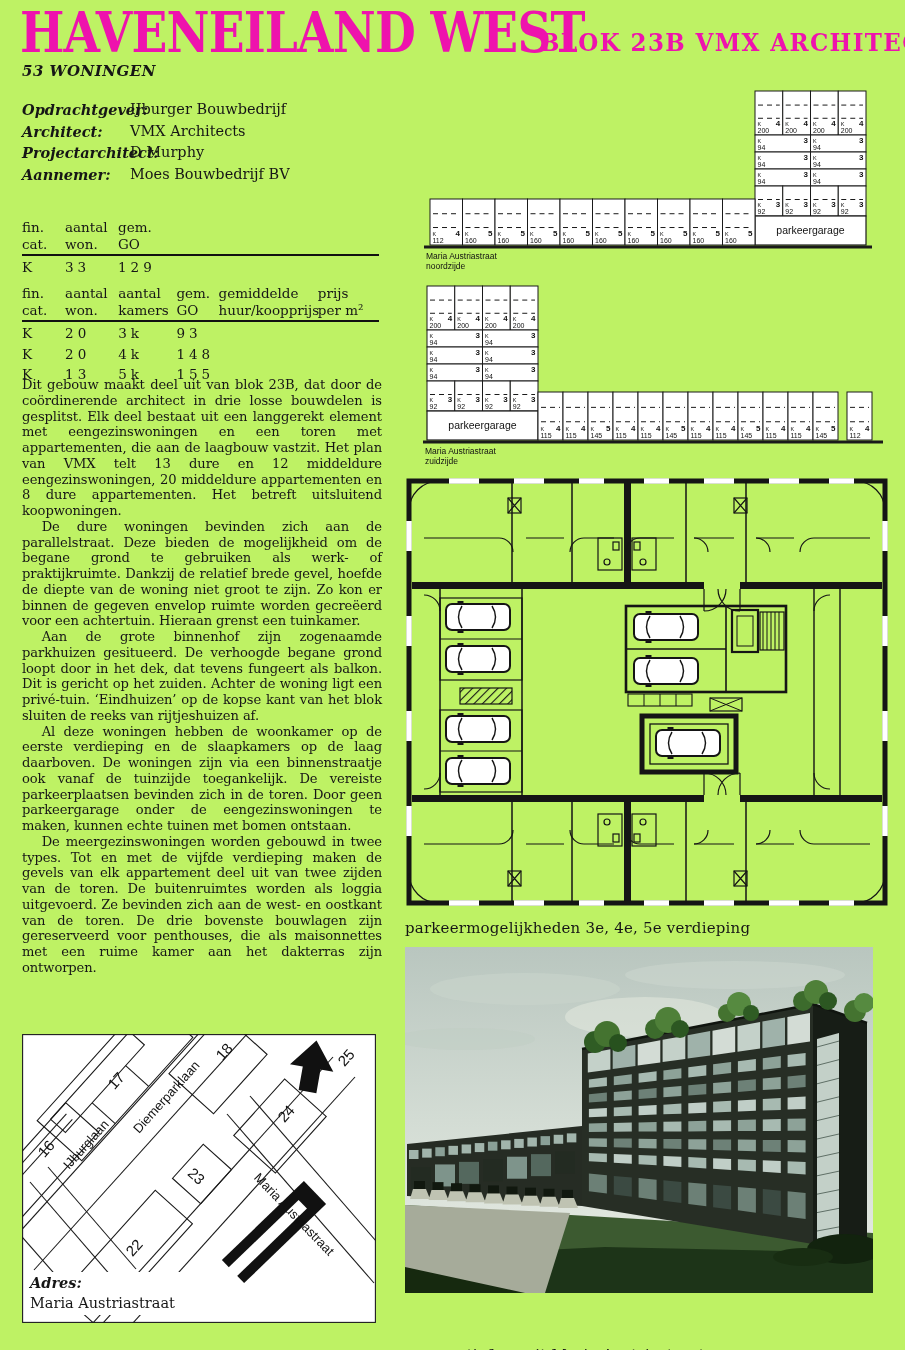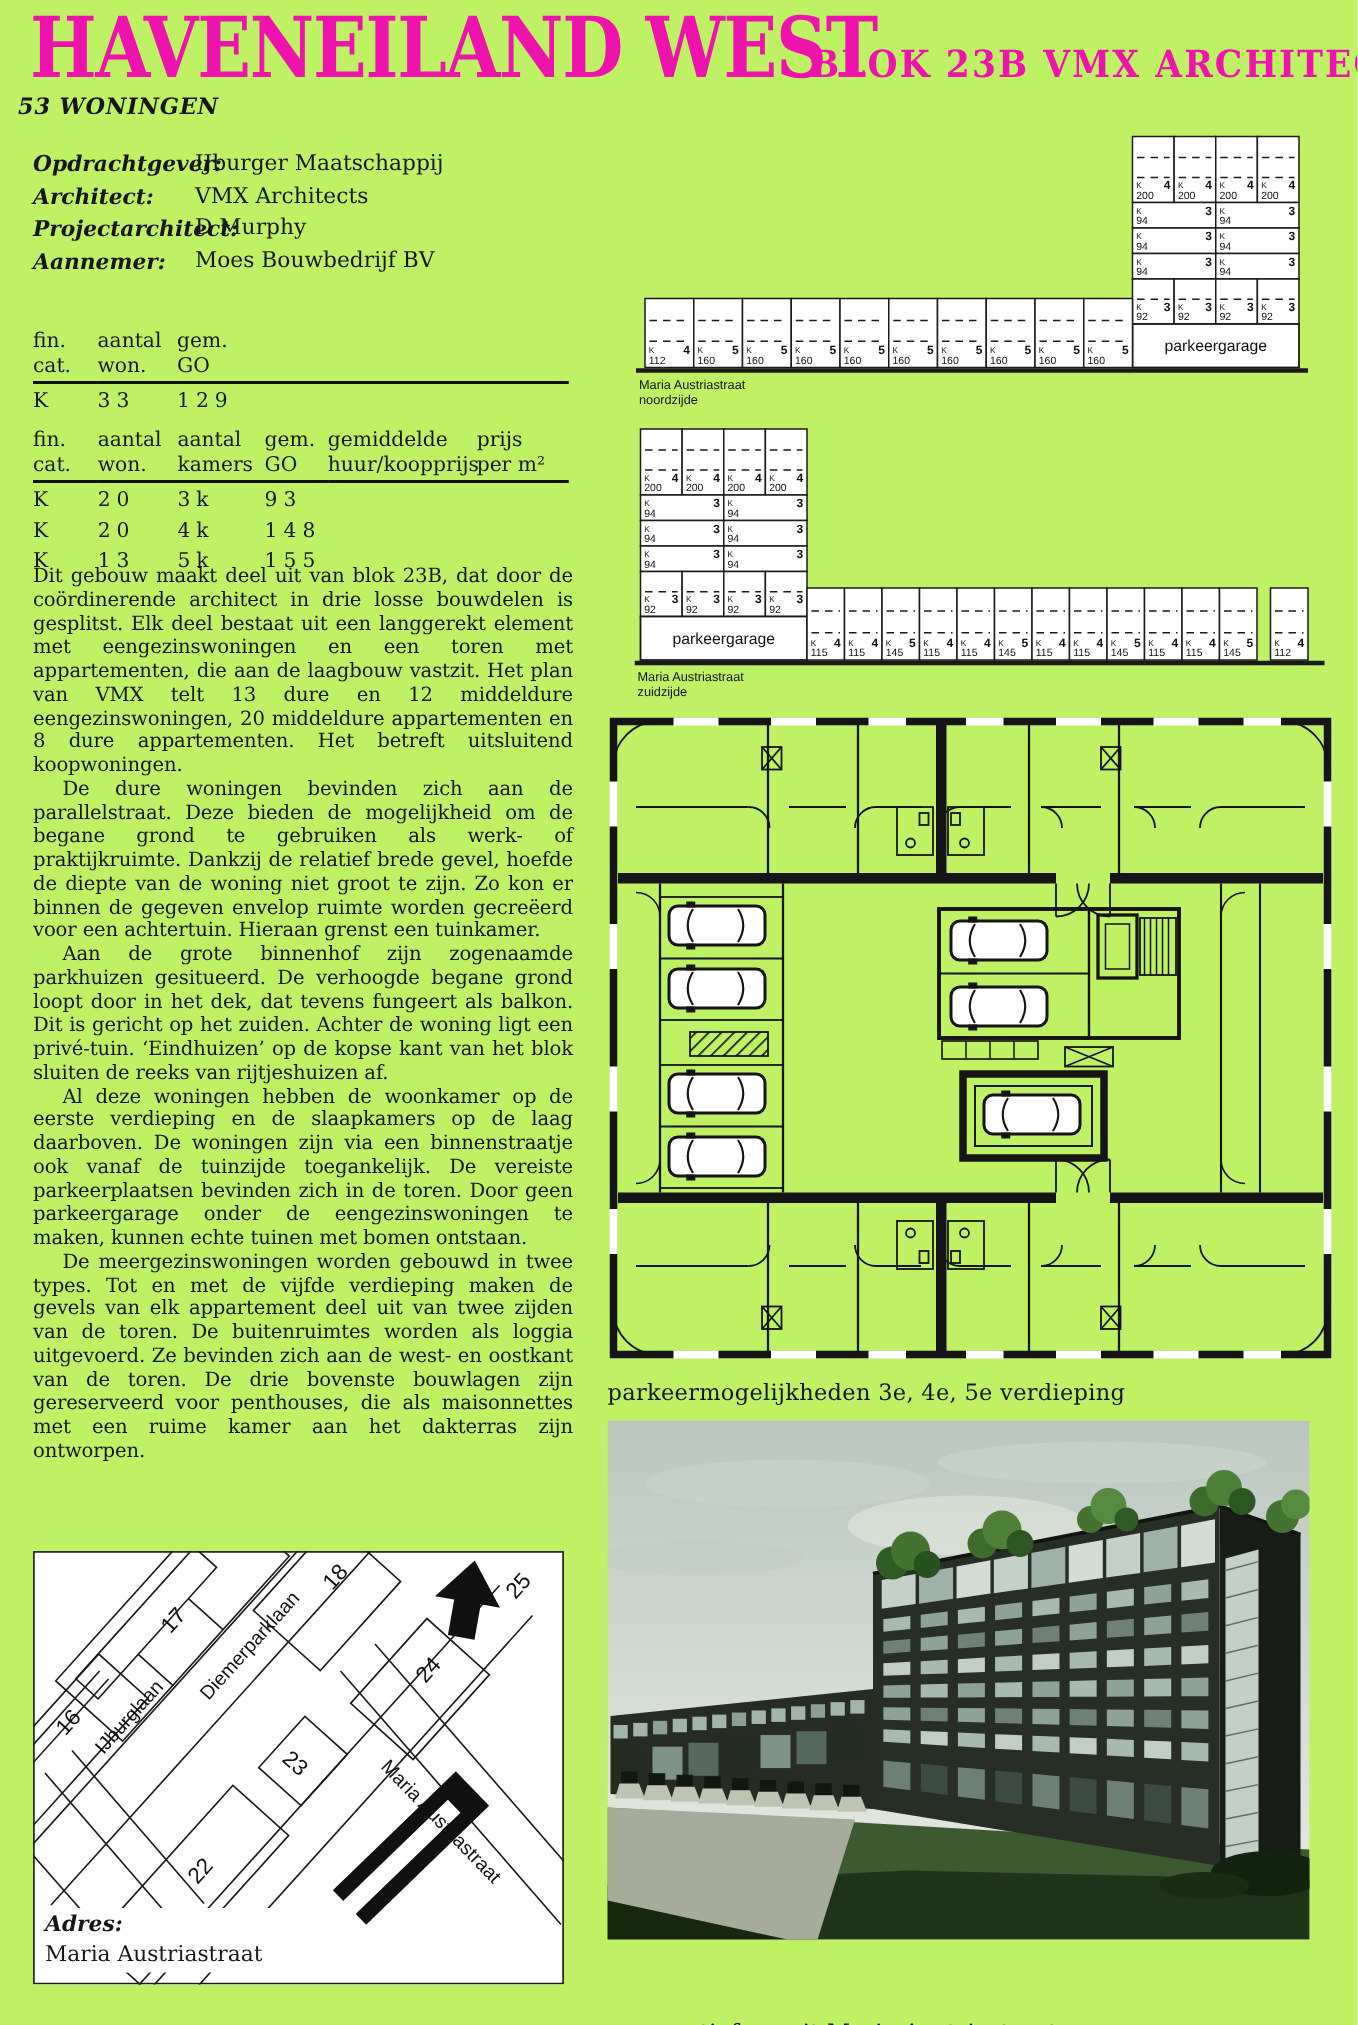--- a/index.html
+++ b/index.html
@@ -5,21 +5,21 @@
   html,body{margin:0;padding:0;background:#e8e8e6;}
   #page{position:relative;width:905px;height:1350px;background:#bef264;overflow:hidden;
         font-family:"DejaVu Serif",serif;color:#161616;}
   .abs{position:absolute;}
 
   
   #title{left:20px;top:4px;font-size:56px;font-weight:700;line-height:1;
          letter-spacing:-1px;transform:scaleX(.84);transform-origin:0 0;white-space:nowrap;}
   #subtitle{left:540px;top:28px;font-size:25px;font-weight:700;letter-spacing:1.5px;
             transform:scaleX(.92);transform-origin:0 0;white-space:nowrap;}
-  #units{left:12px;top:62px;font-size:15px;font-weight:700;font-style:italic;letter-spacing:.5px;}
+  #units{left:22px;top:62px;font-size:15px;font-weight:700;font-style:italic;letter-spacing:.5px;}
 
   
   #project{left:22px;top:99px;width:360px;font-size:14.5px;line-height:21.6px;}
   #project .row{display:flex;}
   #project .lbl{width:108px;font-weight:700;font-style:italic;flex:none;}
 
   
   .dtable{border-collapse:collapse;table-layout:fixed;}
   #table1{left:22px;top:219px;width:357px;}
   #table2{left:22px;top:285px;width:357px;}
@@ -61,21 +61,21 @@
 
 <div id="page">
 
   <div class="abs" id="title" style="color:#ee13ad;">HAVENEILAND WEST</div>
   <div class="abs" id="subtitle" style="color:#ee13ad;">BLOK 23B VMX ARCHITECTS</div>
   <div class="abs" id="units">53 WONINGEN</div>
 
   <div class="abs" id="project">
       <div class="row">
         <span class="lbl">Opdrachtgever:</span>
-        <span>IJburger Maatschappij</span>
+        <span>IJburger Bouwbedrijf</span>
       </div>
       <div class="row">
         <span class="lbl">Architect:</span>
         <span>VMX Architects</span>
       </div>
       <div class="row">
         <span class="lbl">Projectarchitect:</span>
         <span>D Murphy</span>
       </div>
       <div class="row">

